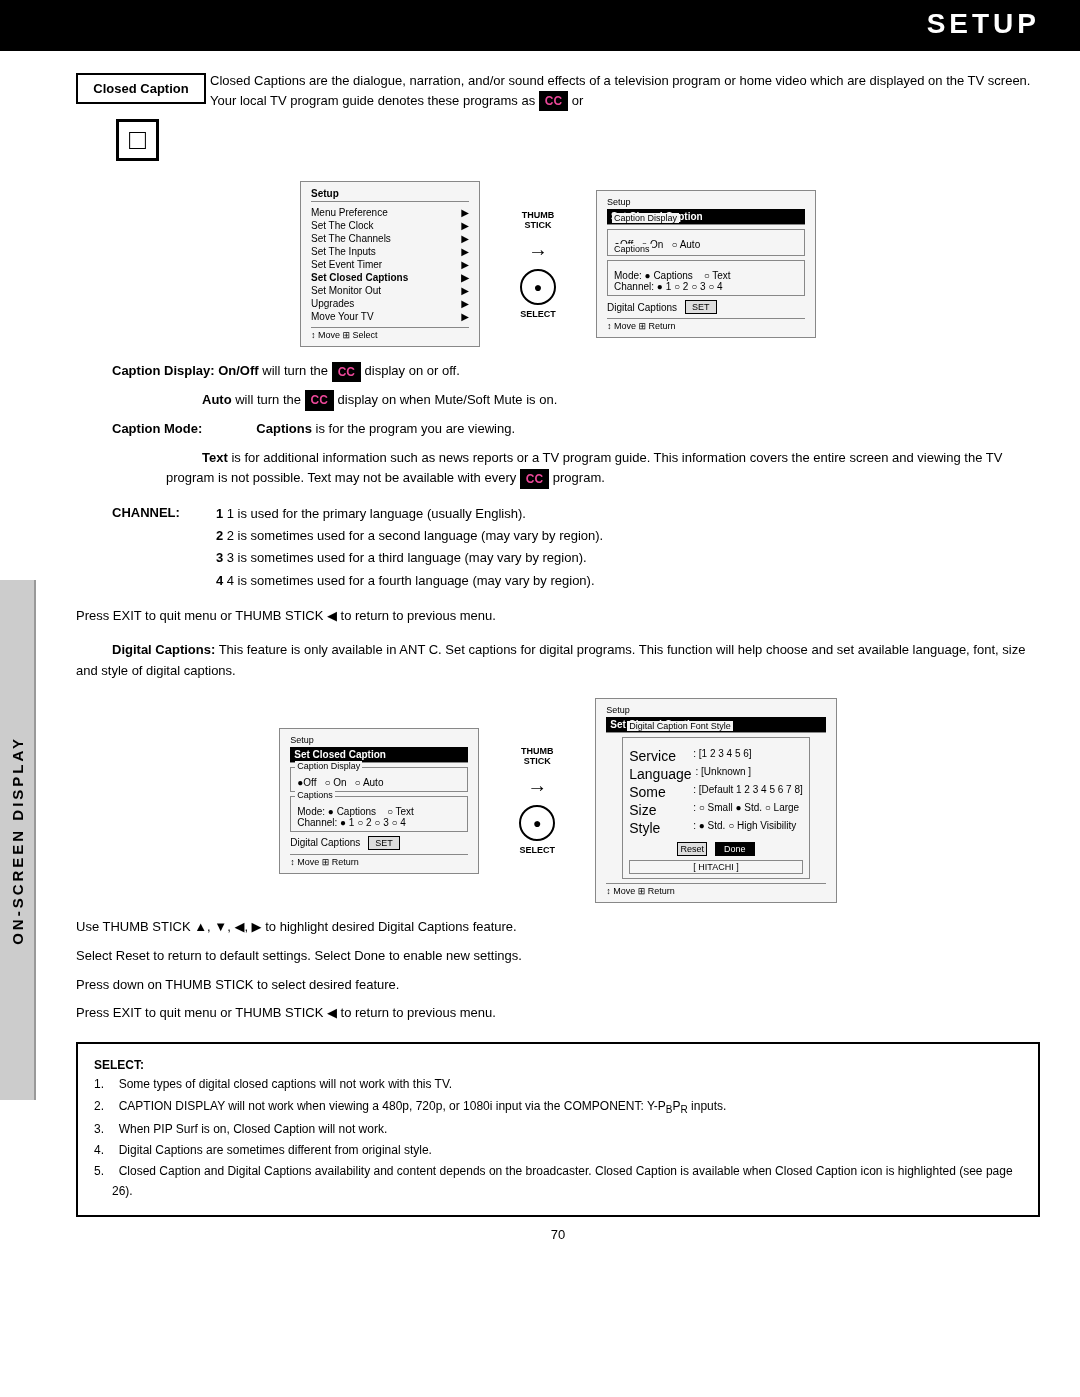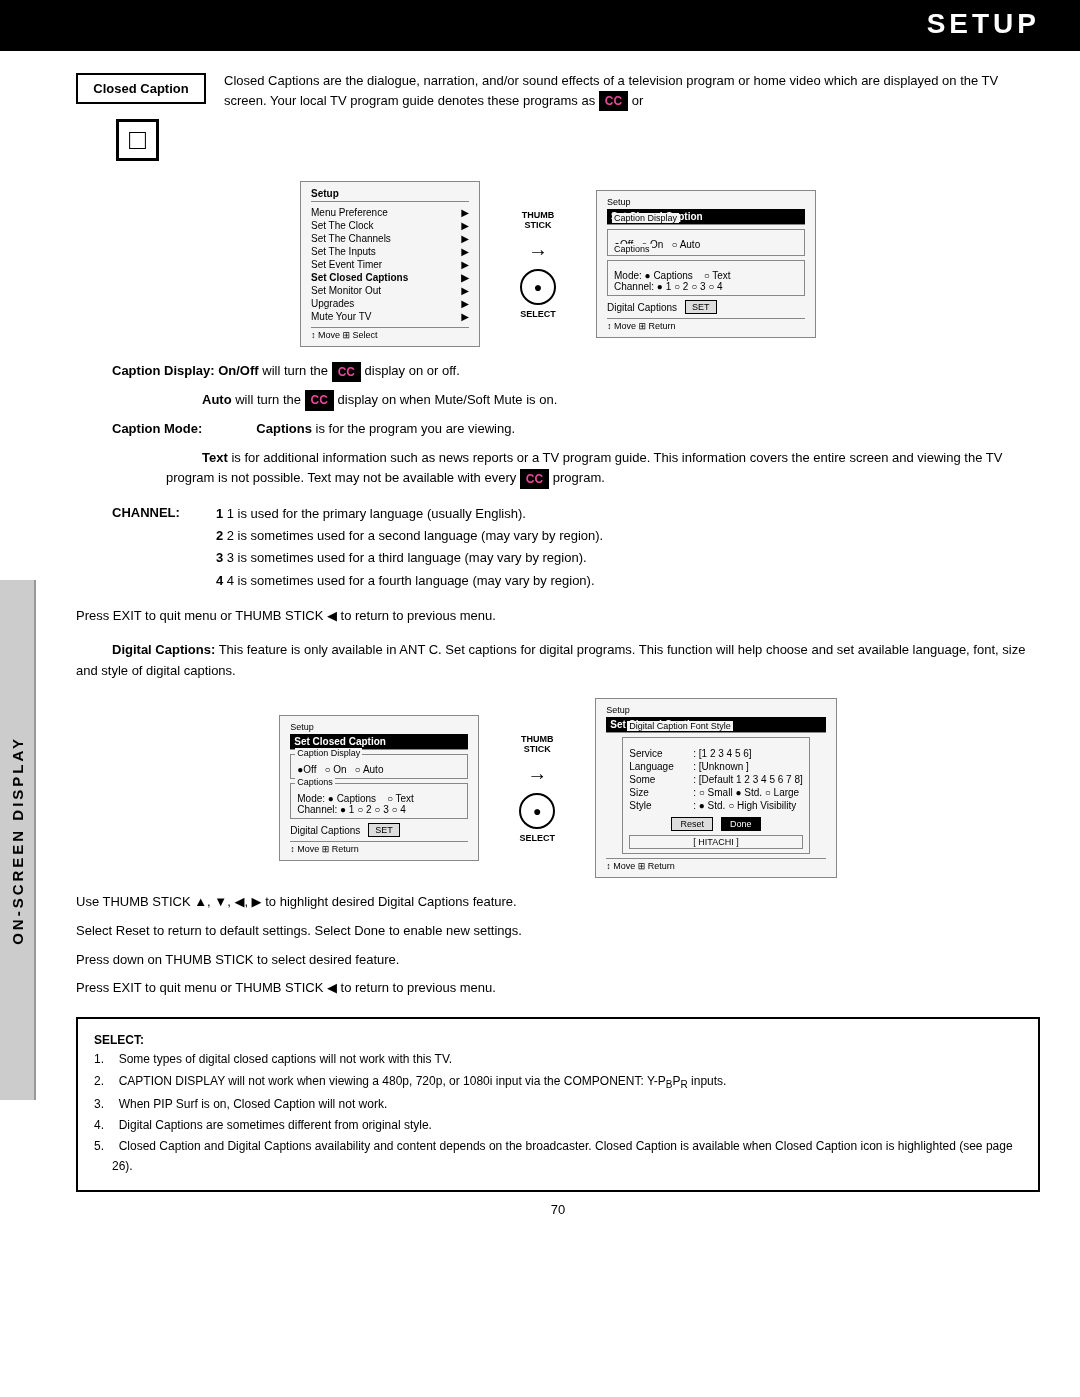--- a/index.html
+++ b/index.html
@@ -50,21 +50,21 @@
     .main-content {
       margin-left: 36px;
       padding: 0 40px 30px 40px;
     }
 
     
     .cc-row {
       display: flex;
       align-items: flex-start;
       margin-top: 20px;
-      gap: 18px;
+      gap: 4px;
     }
     .cc-label-box {
       border: 2px solid #000;
       padding: 6px 14px;
       font-weight: bold;
       font-size: 13px;
       white-space: nowrap;
       min-width: 130px;
       text-align: center;
       flex-shrink: 0;
@@ -311,33 +311,33 @@
       padding: 0 2px;
     }
     .dcfs-row {
       display: flex;
       gap: 4px;
       font-size: 10px;
       margin: 2px 0;
     }
     .dcfs-label {
       min-width: 60px;
-      font-size: 10px;
+      font-size: 14px;
     }
     .dcfs-box .done-btn {
       border: 1.5px solid #000;
       padding: 1px 8px;
       font-size: 9px;
       background: #000;
       color: #fff;
       display: inline-block;
     }
     .dcfs-box .reset-btn {
       border: 1.5px solid #000;
-      padding: 1px 8px;
+      padding: 1px 2px;
       font-size: 9px;
       background: #ddd;
       display: inline-block;
     }
     .dcfs-box .hitachi-label {
       text-align: center;
       border: 1px solid #888;
       font-size: 9px;
       margin-top: 4px;
       padding: 1px;
@@ -407,21 +407,21 @@
         </div>
       <div class="menu-item">
           <span>Set Monitor Out</span>
           <span>▶</span>
         </div>
       <div class="menu-item">
           <span>Upgrades</span>
           <span>▶</span>
         </div>
       <div class="menu-item">
-          <span>Mute Your TV</span>
+          <span>Move Your TV</span>
           <span>▶</span>
         </div>
       <div class="menu-footer">↕ Move ⊞ Select</div>
     </div>
 
     <div class="arrow-section">
       <div class="arrow-text">THUMB<br>STICK</div>
       <div style="font-size:20px; margin: 4px 0;">→</div>
       <div class="arrow-circle">●</div>
       <div class="arrow-text">SELECT</div>

